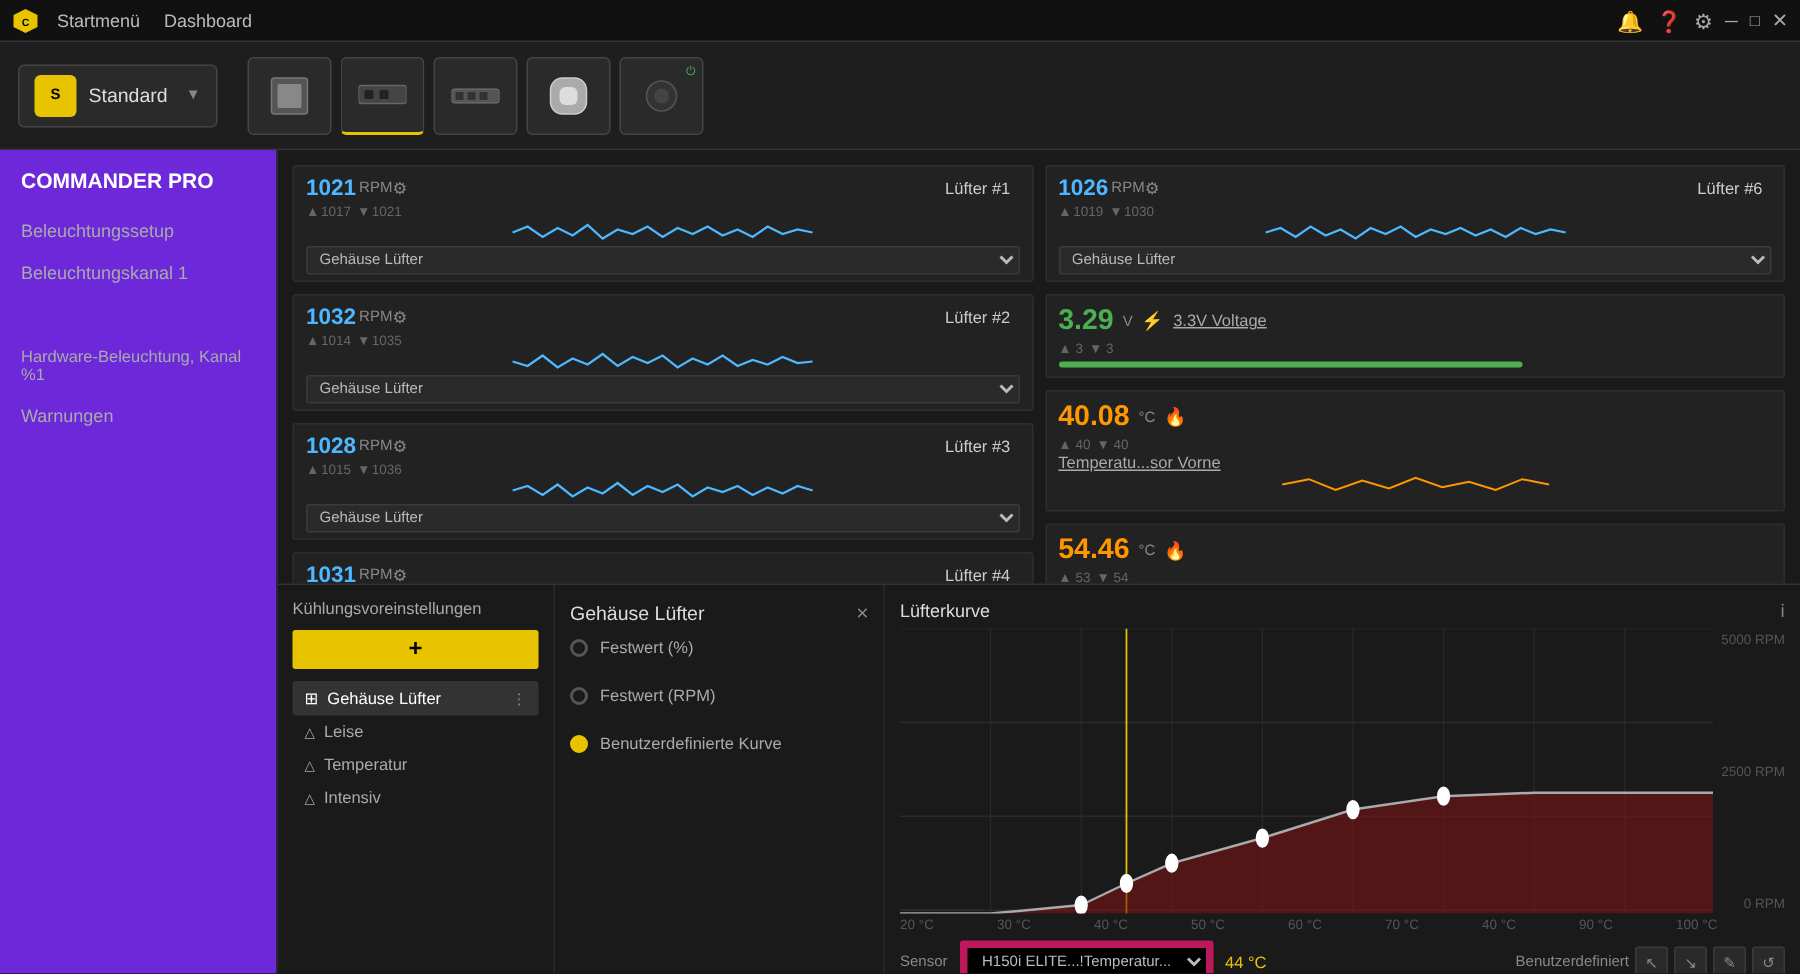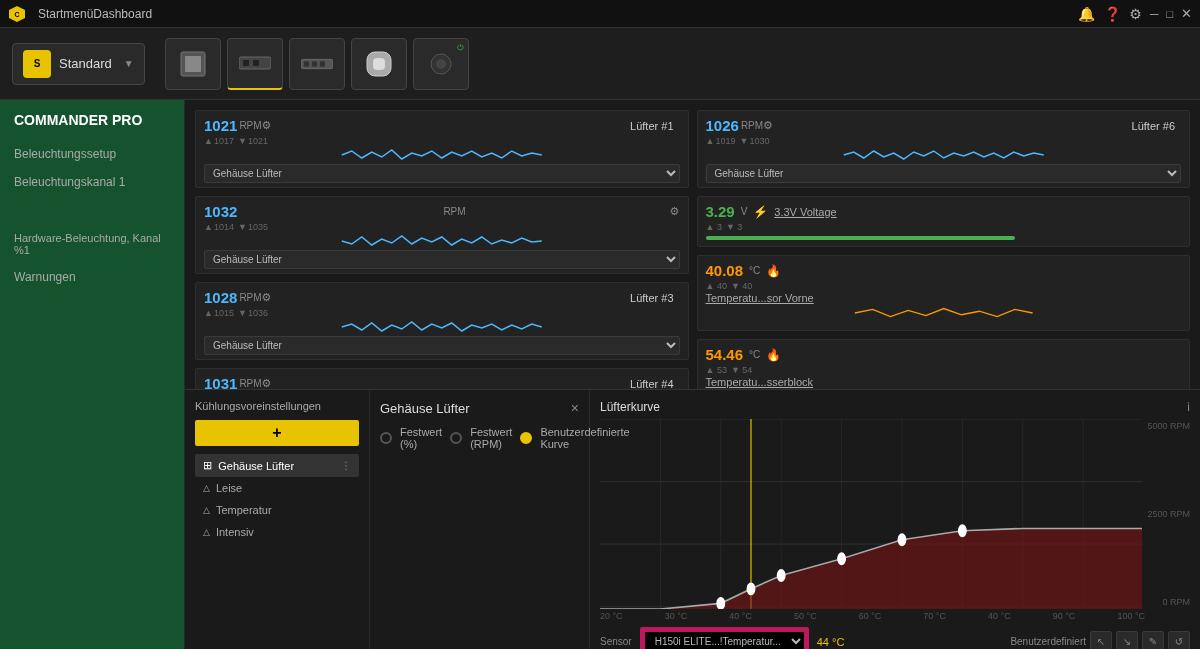--- a/index.html
+++ b/index.html
@@ -27,21 +27,21 @@
       display: flex;
       align-items: center;
       gap: 12px;
     }
     .titlebar-logo {
       width: 18px;
       height: 18px;
     }
     .titlebar-menu {
       display: flex;
-      gap: 0;
+      gap: 16px;
       font-size: 12px;
       color: #bbb;
     }
     .titlebar-menu span {
       cursor: pointer;
     }
     .titlebar-right {
       display: flex;
       align-items: center;
       gap: 8px;
@@ -122,21 +122,21 @@
 
     
     .main-layout {
       display: flex;
       height: calc(649px - 28px - 72px);
     }
 
     
     .sidebar {
       width: 185px;
-      background: #14532d;
+      background: #6d28d9;
       border-right: 1px solid #2a2a2a;
       padding: 12px 0;
       flex-shrink: 0;
     }
     .sidebar-title {
       color: #fff;
       font-size: 14px;
       font-weight: bold;
       padding: 0 14px 12px 14px;
     }
@@ -224,21 +224,21 @@
       border-radius: 2px;
       padding: 6px 8px;
     }
     .sensor-value-row {
       display: flex;
       align-items: center;
       gap: 6px;
       margin-bottom: 2px;
     }
     .sensor-value {
-      font-size: 15px;
+      font-size: 19px;
       font-weight: bold;
     }
     .sensor-value.green { color: #4caf50; }
     .sensor-value.orange { color: #ff9800; }
     .sensor-unit { font-size: 10px; color: #888; }
     .sensor-label { color: #aaa; font-size: 11px; text-decoration: underline; }
     .sensor-minmax {
       font-size: 9px;
       color: #666;
       display: flex;
@@ -312,22 +312,22 @@
       justify-content: space-between;
       align-items: center;
     }
     .close-btn {
       color: #888;
       cursor: pointer;
       font-size: 14px;
     }
     .radio-group {
       display: flex;
-      flex-direction: row;
-      gap: 8px;
+      flex-direction: column;
+      gap: 20px;
     }
     .radio-item {
       display: flex;
       align-items: center;
       gap: 8px;
       color: #aaa;
       font-size: 11px;
       cursor: pointer;
     }
     .radio-circle {
@@ -572,20 +572,21 @@
           <select class="fan-select">
             <option>Gehäuse Lüfter</option>
           </select>
         </div>
 
         <div class="fan-card">
           <div class="fan-card-header">
             <span class="fan-value">1032</span>
             <span class="fan-unit">RPM</span>
             <span class="fan-gear">⚙</span>
+            <span class="fan-name">Lüfter #2</span>
           </div>
           <div class="fan-minmax">
             <span>▲ <span>1014</span></span>
             <span>▼ <span>1035</span></span>
           </div>
           <svg class="wave-svg" viewBox="0 0 200 18">
             <polyline points="0,9 10,12 20,5 30,13 40,7 50,11 60,4 70,12 80,6 90,10 100,5 110,13 120,7 130,11 140,5 150,12 160,8 170,11 180,6 190,10 200,9" fill="none" stroke="#4db8ff" stroke-width="1.5"></polyline>
           </svg>
           <select class="fan-select">
             <option>Gehäuse Lüfter</option>

